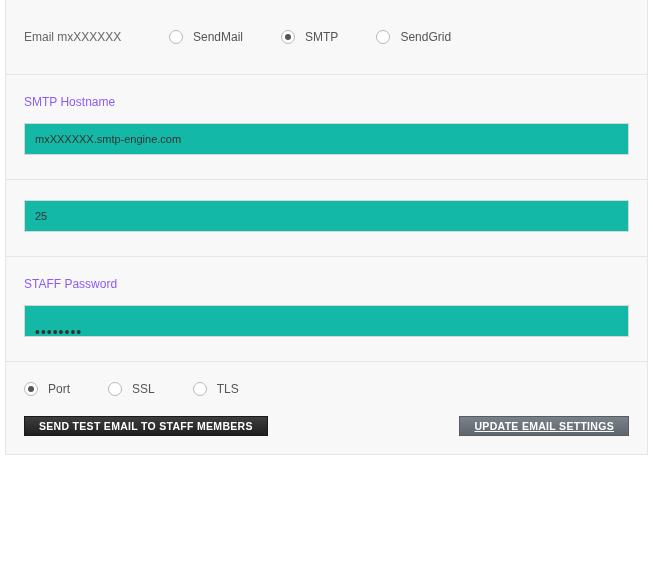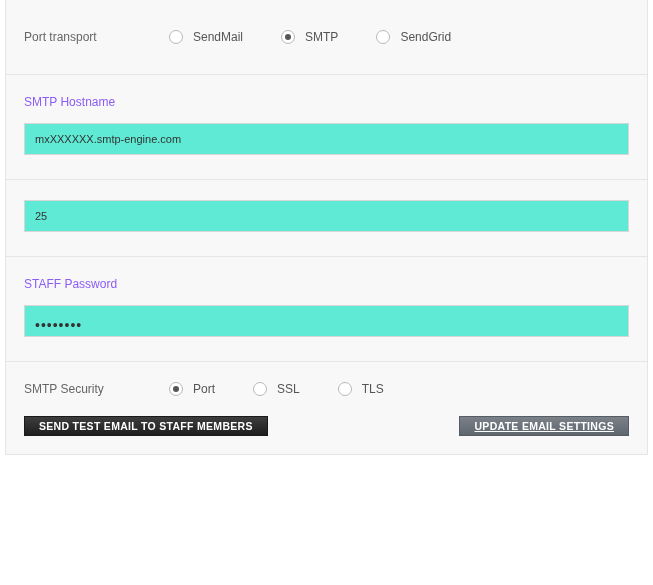--- a/index.html
+++ b/index.html
@@ -68,22 +68,22 @@
     border-radius: 50%;
   }
   .radio-label {
     color: #555;
     font-size: 12px;
   }
   .text-input {
     width: 100%;
     height: 32px;
     border: 1px solid #d6d6d6;
-    background: #5eead4;
-    padding: 4px 10px;
+    background: #14b8a6;
+    padding: 11px 10px;
     font-size: 11px;
     color: #333;
     font-family: Arial, Helvetica, sans-serif;
     outline: none;
   }
   .text-input::placeholder { color: #333; }
   .button-row {
     display: flex;
     justify-content: space-between;
     padding: 8px 18px 18px 18px;
@@ -118,21 +118,21 @@
     line-height: 30px;
   }
 </style>
 </head>
 <body>
 
 <div class="panel">
 
   <div class="section" style="padding-top:30px; padding-bottom:30px;">
     <div class="row">
-      <span class="label-inline">Port transport</span>
+      <span class="label-inline">Email mxXXXXXX</span>
       <div class="radio-group">
         <div class="radio-item">
           <span class="radio"></span>
           <span class="radio-label">SendMail</span>
         </div>
         <div class="radio-item">
           <span class="radio checked"></span>
           <span class="radio-label">SMTP</span>
         </div>
         <div class="radio-item">
@@ -153,21 +153,20 @@
   </div>
 
 
   <div class="section">
     <span class="label">STAFF Password</span>
     <div class="text-input pw-dots">••••••••</div>
   </div>
 
   <div class="section" style="border-bottom:none; padding-bottom:12px;">
     <div class="row">
-      <span class="label-inline">SMTP Security</span>
       <div class="radio-group">
         <div class="radio-item">
           <span class="radio checked"></span>
           <span class="radio-label">Port</span>
         </div>
         <div class="radio-item">
           <span class="radio"></span>
           <span class="radio-label">SSL</span>
         </div>
         <div class="radio-item">

